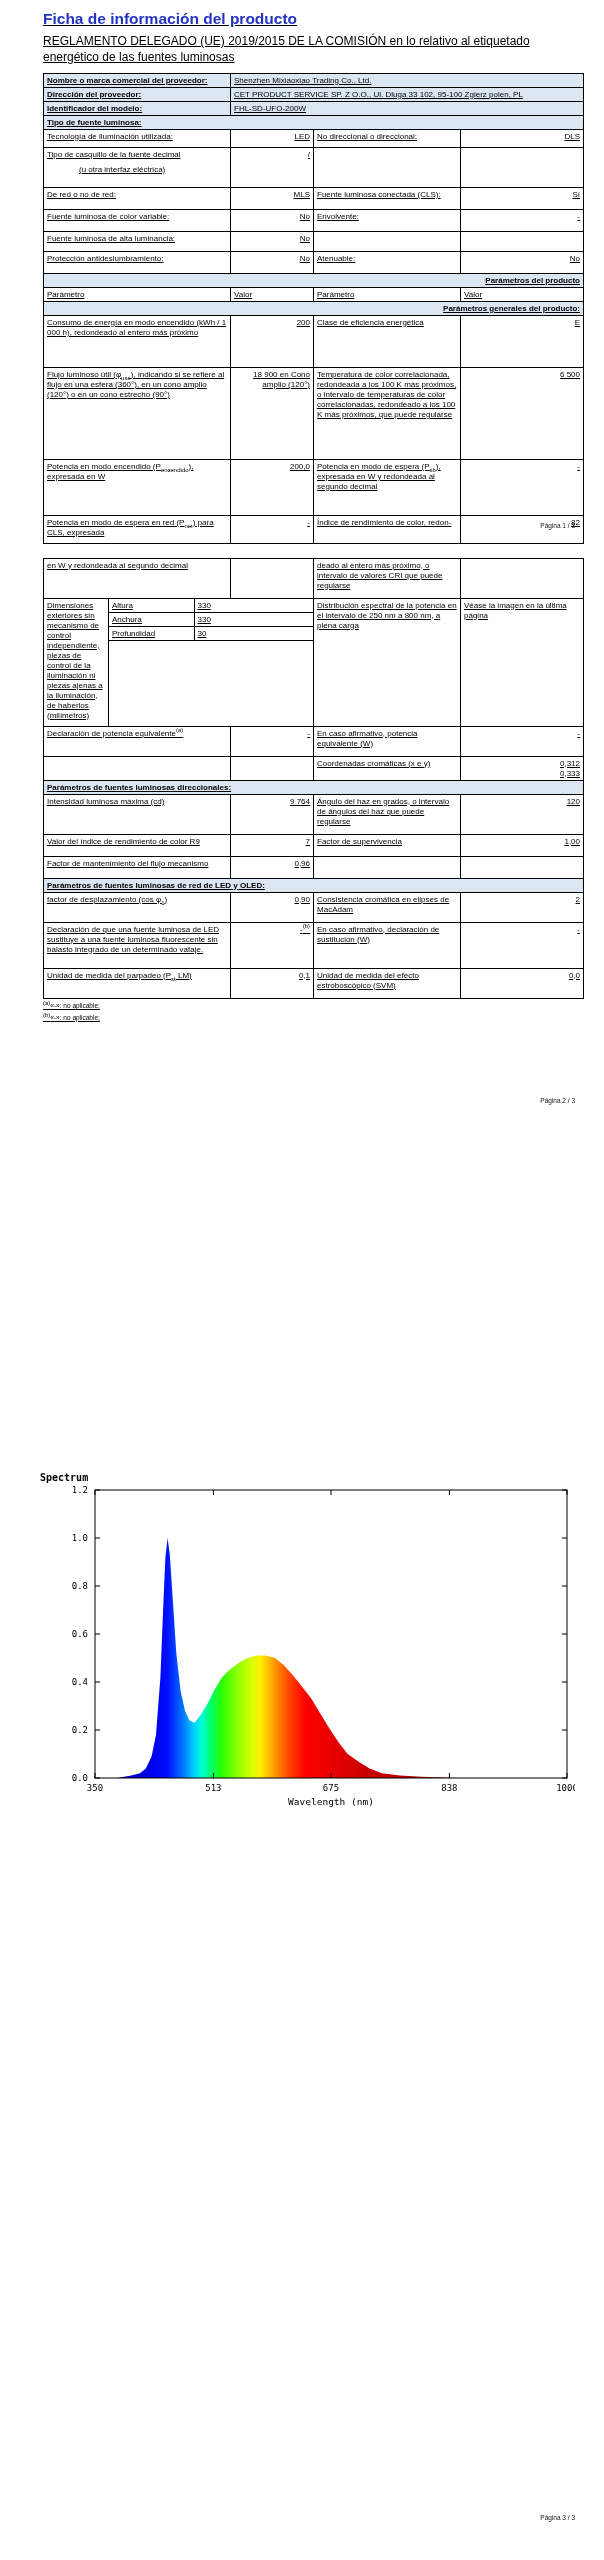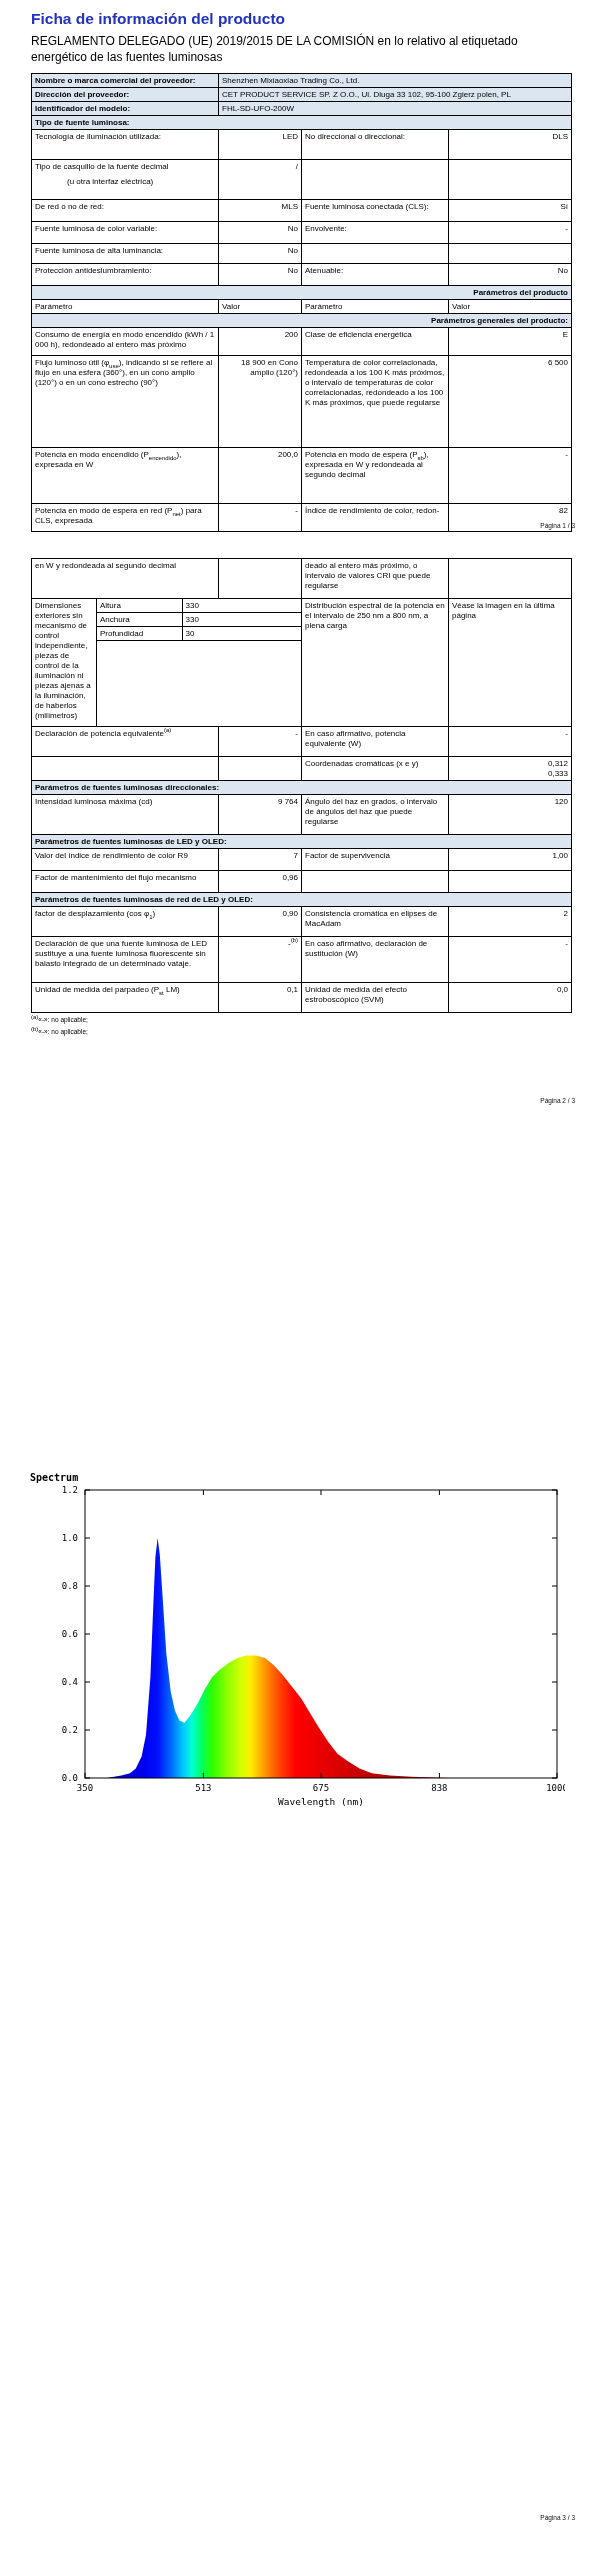--- a/index.html
+++ b/index.html
@@ -1,41 +1,41 @@
 <!DOCTYPE html>
 <html style="--title_blue: #2233c0; --row_shade: #dce6f1;"><head>
 <meta charset="utf-8">
 <style>
   * { margin:0; padding:0; box-sizing:border-box; }
   html,body { background:#fff; }
   body {
     width:604px; height:2560px; position:relative; overflow:hidden;
     font-family:"Liberation Sans", sans-serif; color:#000;
   }
-  .page { position:absolute; left:31px; width:540px; }
+  .page { position:absolute; left:43px; width:540px;text-decoration:underline; }
   #p1 { top:10px; }
   #p2 { top:558px; }
   h1 { font-size:15.5px; font-weight:bold; color:var(--title_blue,#2233c0); margin-bottom:6px; }
   .reg { font-size:12px; line-height:1.3; margin-bottom:8px; }
   table.doc { width:540px; border-collapse:collapse; table-layout:fixed; font-size:8px; line-height:1.25; }
   table.doc td { border:1px solid #000; padding:1.5px 3px; vertical-align:top; overflow-wrap:break-word; }
   .shade td { background:var(--row_shade,#dce6f1); }
   td.c { text-align:right; }
   .b { font-weight:bold; }
   .ctr { text-align:right; font-weight:bold; }
   sub, sup { font-size:6px; line-height:0; }
   .gap { margin-top:5px;padding-left:32px; }
   .subcell { padding:0 !important; }
   table.subt { width:100%; border-collapse:collapse; font-size:8px; line-height:1.25; }
   table.subt td { border:0; border-bottom:1px solid #000; padding:1.5px 3px; vertical-align:top; }
   table.subt td.sl { border-right:1px solid #000; }
   .fnote { font-size:6.5px; line-height:1.5; margin-top:2px; }
   .footer { position:absolute; right:29px; font-size:6.5px; color:#111; }
   #f1 { top:522px; } #f2 { top:1097px; } #f3 { top:2514px; }
-  #spectrum-chart { position:absolute; left:28px; top:1468px; width:537px; height:345px; }
+  #spectrum-chart { position:absolute; left:38px; top:1468px; width:537px; height:345px; }
   #spectrum-chart text { font-family:"DejaVu Sans Mono", monospace; font-size:9px; fill:#000; }
   #spectrum-chart .ctitle { font-size:10px; font-weight:bold; }
   #spectrum-chart .xlab { font-size:9.5px; }
 </style>
 </head>
 <body>
 
 <div class="page" id="p1">
   <h1>Ficha de información del producto</h1>
   <p class="reg">REGLAMENTO DELEGADO (UE) 2019/2015 DE LA COMISIÓN en lo relativo al etiquetado energético de las fuentes luminosas</p>
@@ -57,21 +57,21 @@
         <td colspan="3">CET PRODUCT SERVICE SP. Z O.O., Ul. Dluga 33 102, 95-100 Zgierz polen, PL</td>
       </tr>
       <tr class="shade">
         <td class="b">Identificador del modelo:</td>
         <td colspan="3">FHL-SD-UFO-200W</td>
       </tr>
       <tr class="shade">
         <td colspan="4" class="b">Tipo de fuente luminosa:</td>
       </tr>
 
-      <tr style="height:30px">
+      <tr style="height:18px">
         <td>Tecnología de iluminación utilizada:</td>
         <td class="c">LED</td>
         <td>No direccional o direccional:</td>
         <td class="c">DLS</td>
       </tr>
       <tr style="height:40px">
         <td>
           <div>Tipo de casquillo de la fuente decimal</div>
           <div class="gap">(u otra interfaz eléctrica)</div>
         </td>
@@ -110,21 +110,21 @@
       <tr>
         <td>Parámetro</td>
         <td>Valor</td>
         <td>Parámetro</td>
         <td>Valor</td>
       </tr>
       <tr class="shade">
         <td colspan="4" class="ctr">Parámetros generales del producto:</td>
       </tr>
 
-      <tr style="height:28px">
+      <tr style="height:52px">
         <td>Consumo de energía en modo encendido (kWh / 1 000 h), redondeado al entero más próximo</td>
         <td class="c">200</td>
         <td>Clase de eficiencia energética</td>
         <td class="c">E</td>
       </tr>
       <tr style="height:92px">
         <td><span>Flujo luminoso útil (φ</span><sub>use</sub><span>), indicando si se refiere al flujo en una esfera (360°), en un cono amplio (120°) o en un cono estrecho (90°)</span></td>
         <td class="c">18 900 en Cono amplio (120°)</td>
         <td>Temperatura de color correlacionada, redondeada a los 100 K más próximos, o intervalo de temperaturas de color correlacionadas, redondeado a los 100 K más próximos, que puede regularse</td>
         <td class="c">6 500</td>
@@ -207,23 +207,20 @@
       <tr class="shade">
         <td colspan="5" class="b">Parámetros de fuentes luminosas direccionales:</td>
       </tr>
       <tr style="height:40px">
         <td colspan="2">Intensidad luminosa máxima (cd)</td>
         <td class="c">9 764</td>
         <td>Ángulo del haz en grados, o intervalo de ángulos del haz que puede regularse</td>
         <td class="c">120</td>
       </tr>
 
-      <tr class="shade">
-        <td colspan="5" class="b">Parámetros de fuentes luminosas de LED y OLED:</td>
-      </tr>
       <tr style="height:22px">
         <td colspan="2">Valor del índice de rendimiento de color R9</td>
         <td class="c">7</td>
         <td>Factor de supervivencia</td>
         <td class="c">1,00</td>
       </tr>
       <tr style="height:22px">
         <td colspan="2">Factor de mantenimiento del flujo mecanismo</td>
         <td class="c">0,96</td>
         <td></td>

